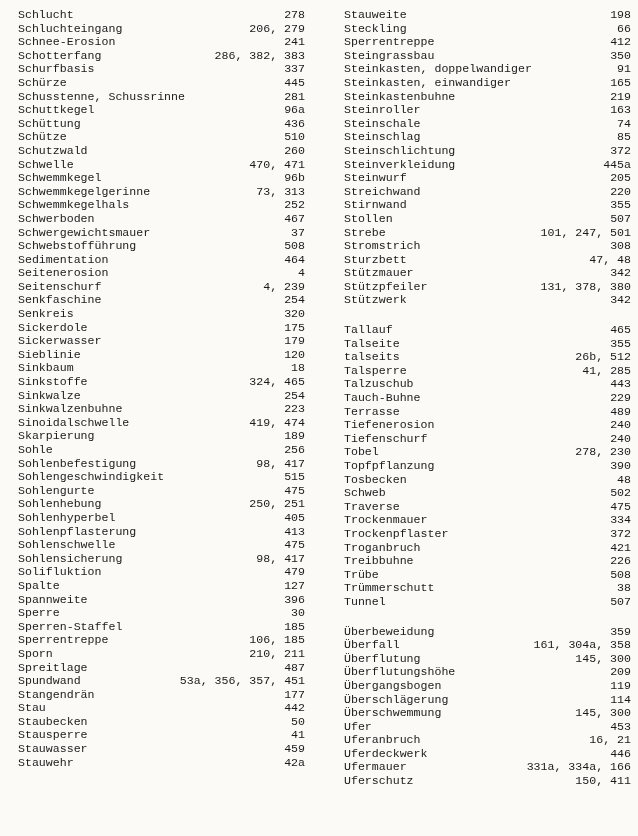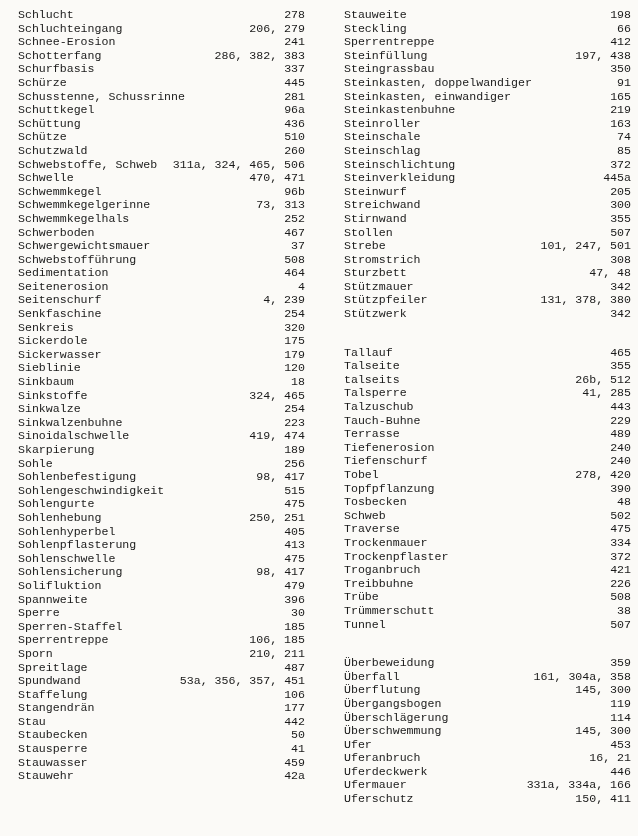--- a/index.html
+++ b/index.html
@@ -18,21 +18,21 @@
     display: flex;
     padding: 8px 17px 0 18px;
     gap: 39px;
     box-sizing: border-box;
   }
   .col {
     width: 287px;
     flex: 0 0 287px;
   }
   .group + .group {
-    margin-top: 25px;
+    margin-top: 16px;
   }
   .row {
     display: flex;
     justify-content: space-between;
     align-items: baseline;
     font-size: 11.6px;
     line-height: 13.6px;
     white-space: pre;
   }
   .term {
@@ -55,21 +55,20 @@
         <div class="row"><span class="term">Schluchteingang</span><span class="pages">206, 279</span></div>
         <div class="row"><span class="term">Schnee-Erosion</span><span class="pages">241</span></div>
         <div class="row"><span class="term">Schotterfang</span><span class="pages">286, 382, 383</span></div>
         <div class="row"><span class="term">Schurfbasis</span><span class="pages">337</span></div>
         <div class="row"><span class="term">Schürze</span><span class="pages">445</span></div>
         <div class="row"><span class="term">Schusstenne, Schussrinne</span><span class="pages">281</span></div>
         <div class="row"><span class="term">Schuttkegel</span><span class="pages">96a</span></div>
         <div class="row"><span class="term">Schüttung</span><span class="pages">436</span></div>
         <div class="row"><span class="term">Schütze</span><span class="pages">510</span></div>
         <div class="row"><span class="term">Schutzwald</span><span class="pages">260</span></div>
-        <div class="row"><span class="term">Schwebstoffe, Schweb</span><span class="pages">311a, 324, 465, 506</span></div>
         <div class="row"><span class="term">Schwelle</span><span class="pages">470, 471</span></div>
         <div class="row"><span class="term">Schwemmkegel</span><span class="pages">96b</span></div>
         <div class="row"><span class="term">Schwemmkegelgerinne</span><span class="pages">73, 313</span></div>
         <div class="row"><span class="term">Schwemmkegelhals</span><span class="pages">252</span></div>
         <div class="row"><span class="term">Schwerboden</span><span class="pages">467</span></div>
         <div class="row"><span class="term">Schwergewichtsmauer</span><span class="pages">37</span></div>
         <div class="row"><span class="term">Schwebstofführung</span><span class="pages">508</span></div>
         <div class="row"><span class="term">Sedimentation</span><span class="pages">464</span></div>
         <div class="row"><span class="term">Seitenerosion</span><span class="pages">4</span></div>
         <div class="row"><span class="term">Seitenschurf</span><span class="pages">4, 239</span></div>
@@ -87,89 +86,89 @@
         <div class="row"><span class="term">Sohle</span><span class="pages">256</span></div>
         <div class="row"><span class="term">Sohlenbefestigung</span><span class="pages">98, 417</span></div>
         <div class="row"><span class="term">Sohlengeschwindigkeit</span><span class="pages">515</span></div>
         <div class="row"><span class="term">Sohlengurte</span><span class="pages">475</span></div>
         <div class="row"><span class="term">Sohlenhebung</span><span class="pages">250, 251</span></div>
         <div class="row"><span class="term">Sohlenhyperbel</span><span class="pages">405</span></div>
         <div class="row"><span class="term">Sohlenpflasterung</span><span class="pages">413</span></div>
         <div class="row"><span class="term">Sohlenschwelle</span><span class="pages">475</span></div>
         <div class="row"><span class="term">Sohlensicherung</span><span class="pages">98, 417</span></div>
         <div class="row"><span class="term">Solifluktion</span><span class="pages">479</span></div>
+        <div class="row"><span class="term">Spalte</span><span class="pages">127</span></div>
         <div class="row"><span class="term">Spannweite</span><span class="pages">396</span></div>
         <div class="row"><span class="term">Sperre</span><span class="pages">30</span></div>
         <div class="row"><span class="term">Sperren-Staffel</span><span class="pages">185</span></div>
         <div class="row"><span class="term">Sperrentreppe</span><span class="pages">106, 185</span></div>
         <div class="row"><span class="term">Sporn</span><span class="pages">210, 211</span></div>
         <div class="row"><span class="term">Spreitlage</span><span class="pages">487</span></div>
         <div class="row"><span class="term">Spundwand</span><span class="pages">53a, 356, 357, 451</span></div>
-        <div class="row"><span class="term">Staffelung</span><span class="pages">106</span></div>
         <div class="row"><span class="term">Stangendrän</span><span class="pages">177</span></div>
         <div class="row"><span class="term">Stau</span><span class="pages">442</span></div>
         <div class="row"><span class="term">Staubecken</span><span class="pages">50</span></div>
         <div class="row"><span class="term">Stausperre</span><span class="pages">41</span></div>
         <div class="row"><span class="term">Stauwasser</span><span class="pages">459</span></div>
         <div class="row"><span class="term">Stauwehr</span><span class="pages">42a</span></div>
       </div>
     </div>
   <div class="col" id="col-1">
       <div class="group">
         <div class="row"><span class="term">Stauweite</span><span class="pages">198</span></div>
         <div class="row"><span class="term">Steckling</span><span class="pages">66</span></div>
         <div class="row"><span class="term">Sperrentreppe</span><span class="pages">412</span></div>
-        <div class="row"><span class="term">Steinfüllung</span><span class="pages">197, 438</span></div>
         <div class="row"><span class="term">Steingrassbau</span><span class="pages">350</span></div>
         <div class="row"><span class="term">Steinkasten, doppelwandiger</span><span class="pages">91</span></div>
         <div class="row"><span class="term">Steinkasten, einwandiger</span><span class="pages">165</span></div>
         <div class="row"><span class="term">Steinkastenbuhne</span><span class="pages">219</span></div>
         <div class="row"><span class="term">Steinroller</span><span class="pages">163</span></div>
         <div class="row"><span class="term">Steinschale</span><span class="pages">74</span></div>
         <div class="row"><span class="term">Steinschlag</span><span class="pages">85</span></div>
         <div class="row"><span class="term">Steinschlichtung</span><span class="pages">372</span></div>
         <div class="row"><span class="term">Steinverkleidung</span><span class="pages">445a</span></div>
         <div class="row"><span class="term">Steinwurf</span><span class="pages">205</span></div>
-        <div class="row"><span class="term">Streichwand</span><span class="pages">300</span></div>
+        <div class="row"><span class="term">Streichwand</span><span class="pages">220</span></div>
         <div class="row"><span class="term">Stirnwand</span><span class="pages">355</span></div>
         <div class="row"><span class="term">Stollen</span><span class="pages">507</span></div>
         <div class="row"><span class="term">Strebe</span><span class="pages">101, 247, 501</span></div>
         <div class="row"><span class="term">Stromstrich</span><span class="pages">308</span></div>
         <div class="row"><span class="term">Sturzbett</span><span class="pages">47, 48</span></div>
         <div class="row"><span class="term">Stützmauer</span><span class="pages">342</span></div>
         <div class="row"><span class="term">Stützpfeiler</span><span class="pages">131, 378, 380</span></div>
         <div class="row"><span class="term">Stützwerk</span><span class="pages">342</span></div>
       </div>
       <div class="group">
         <div class="row"><span class="term">Tallauf</span><span class="pages">465</span></div>
         <div class="row"><span class="term">Talseite</span><span class="pages">355</span></div>
         <div class="row"><span class="term">talseits</span><span class="pages">26b, 512</span></div>
         <div class="row"><span class="term">Talsperre</span><span class="pages">41, 285</span></div>
         <div class="row"><span class="term">Talzuschub</span><span class="pages">443</span></div>
         <div class="row"><span class="term">Tauch-Buhne</span><span class="pages">229</span></div>
         <div class="row"><span class="term">Terrasse</span><span class="pages">489</span></div>
         <div class="row"><span class="term">Tiefenerosion</span><span class="pages">240</span></div>
         <div class="row"><span class="term">Tiefenschurf</span><span class="pages">240</span></div>
-        <div class="row"><span class="term">Tobel</span><span class="pages">278, 420</span></div>
+        <div class="row"><span class="term">Tobel</span><span class="pages">278, 230</span></div>
         <div class="row"><span class="term">Topfpflanzung</span><span class="pages">390</span></div>
         <div class="row"><span class="term">Tosbecken</span><span class="pages">48</span></div>
         <div class="row"><span class="term">Schweb</span><span class="pages">502</span></div>
         <div class="row"><span class="term">Traverse</span><span class="pages">475</span></div>
         <div class="row"><span class="term">Trockenmauer</span><span class="pages">334</span></div>
         <div class="row"><span class="term">Trockenpflaster</span><span class="pages">372</span></div>
         <div class="row"><span class="term">Troganbruch</span><span class="pages">421</span></div>
         <div class="row"><span class="term">Treibbuhne</span><span class="pages">226</span></div>
         <div class="row"><span class="term">Trübe</span><span class="pages">508</span></div>
         <div class="row"><span class="term">Trümmerschutt</span><span class="pages">38</span></div>
         <div class="row"><span class="term">Tunnel</span><span class="pages">507</span></div>
       </div>
       <div class="group">
         <div class="row"><span class="term">Überbeweidung</span><span class="pages">359</span></div>
         <div class="row"><span class="term">Überfall</span><span class="pages">161, 304a, 358</span></div>
         <div class="row"><span class="term">Überflutung</span><span class="pages">145, 300</span></div>
+        <div class="row"><span class="term">Überflutungshöhe</span><span class="pages">209</span></div>
         <div class="row"><span class="term">Übergangsbogen</span><span class="pages">119</span></div>
         <div class="row"><span class="term">Überschlägerung</span><span class="pages">114</span></div>
         <div class="row"><span class="term">Überschwemmung</span><span class="pages">145, 300</span></div>
         <div class="row"><span class="term">Ufer</span><span class="pages">453</span></div>
         <div class="row"><span class="term">Uferanbruch</span><span class="pages">16, 21</span></div>
         <div class="row"><span class="term">Uferdeckwerk</span><span class="pages">446</span></div>
         <div class="row"><span class="term">Ufermauer</span><span class="pages">331a, 334a, 166</span></div>
         <div class="row"><span class="term">Uferschutz</span><span class="pages">150, 411</span></div>
       </div>
     </div>

